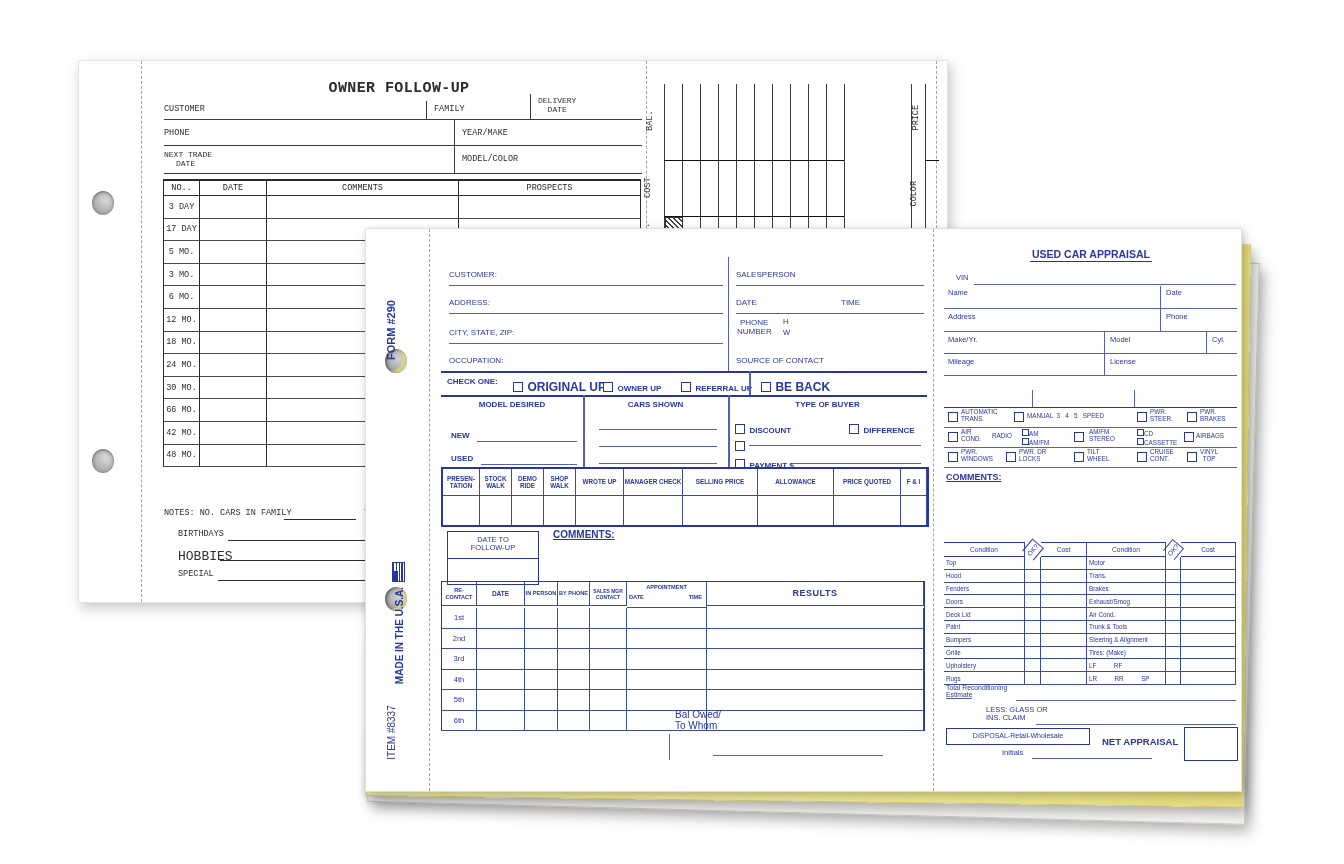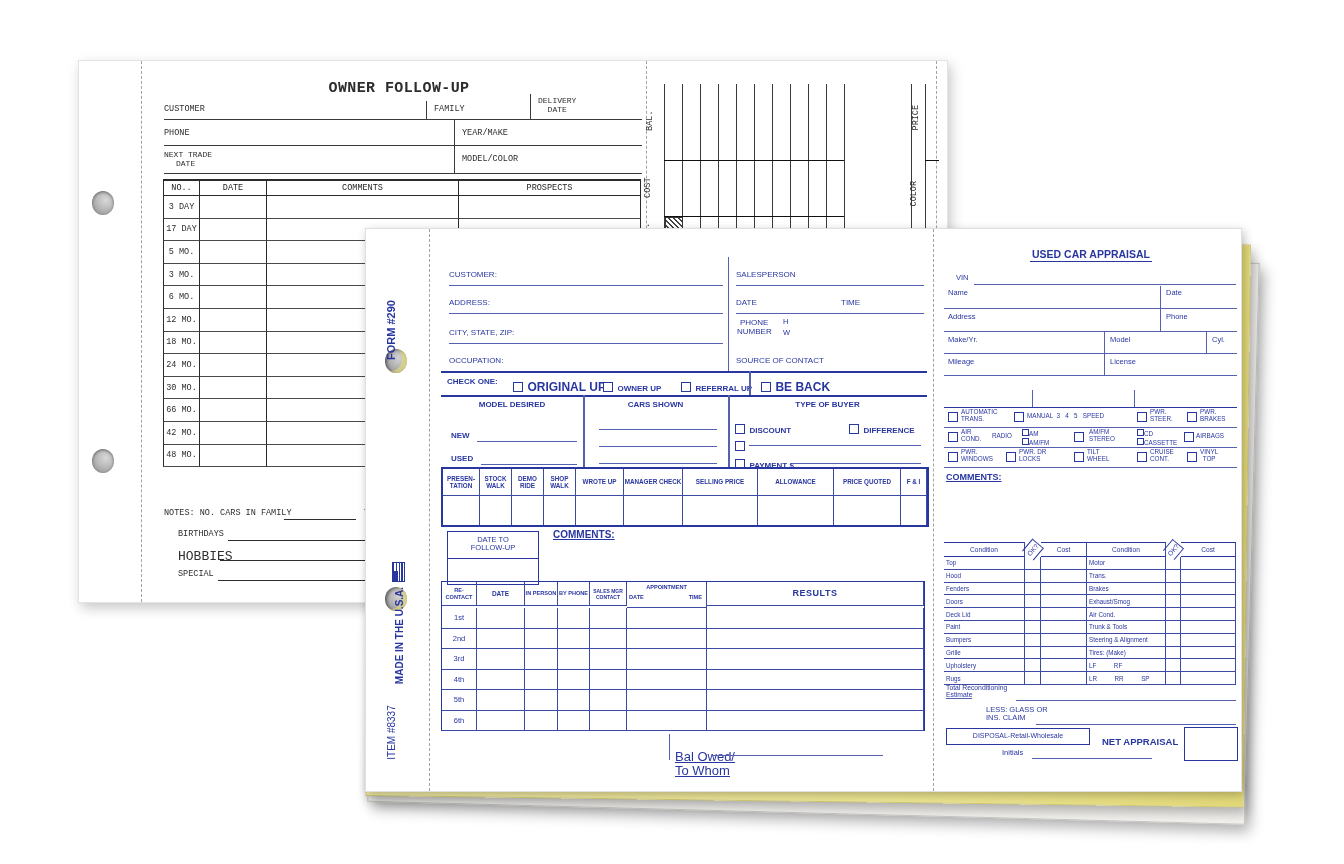--- a/index.html
+++ b/index.html
@@ -422,21 +422,21 @@
             <span></span>
             <span></span>
             <span></span>
             <span></span>
             <span></span>
             <span></span>
           </div>
       </div>
 
       <div class="vlineB" style="left:228px;top:505px;height:26px;"></div>
-      <div class="t blue" style="left:234px;top:521px;font-size:13px;text-decoration:underline;">
+      <div class="t blue" style="left:234px;top:480px;font-size:10px;">
         <span>Bal Owed/</span><br>
         <span>To Whom</span>
       </div>
       <div class="hlineB" style="left:272px;top:526px;width:170px;"></div>
     </div>
 
     <div class="abs" style="left:578px;top:0;width:294px;height:562px;">
       <div class="t blue b ctr" style="left:0;top:20px;width:294px;font-size:10.5px;">
         <span style="border-bottom:1.5px solid #2836a0;padding:0 2px 1px;">USED CAR APPRAISAL</span>
       </div>

